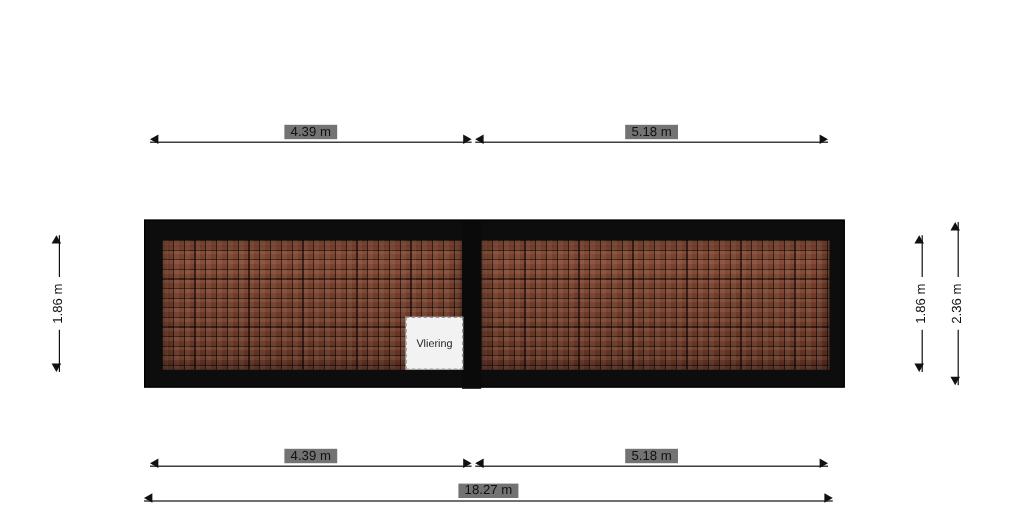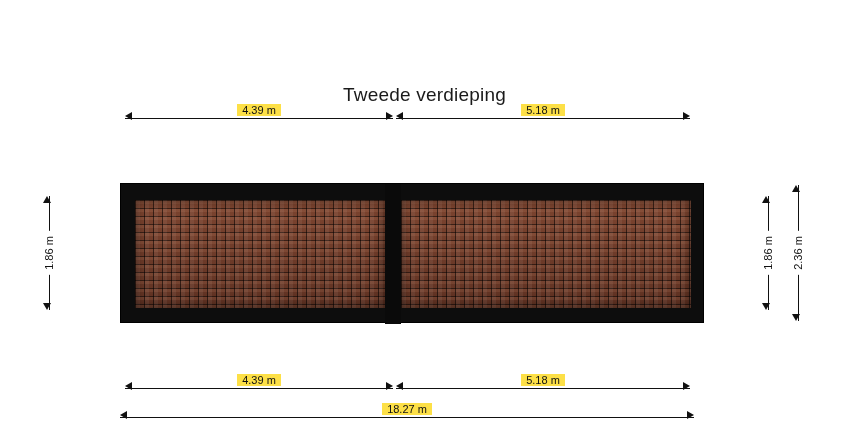--- a/index.html
+++ b/index.html
@@ -126,21 +126,21 @@
     border-bottom: 4px solid transparent;
   }
   .dim-h .cap-l { left: 0;  border-right: 7px solid #111; }
   .dim-h .cap-r { right: 0; border-left: 7px solid #111; }
   .dim-h .txtwrap {
     position: absolute;
     left: 0; right: 0; top: -3px;
     text-align: center;
   }
   .dim-h .txtwrap span {
-    background: #fde047;
+    background: #737373;
     padding: 0 5px;
   }
 
   .dim-v {
     width: 22px;
   }
   .dim-v .line {
     position: absolute;
     top: 0; bottom: 0;
     left: 11px;
@@ -168,21 +168,20 @@
     padding: 0 5px;
     font-size: 11px;
     color: #111;
   }
 </style>
 </head>
 <body>
 
 <div class="stage">
 
-  <div class="title">Tweede verdieping</div>
 
   <div class="dim dim-h" style="left:125px; top:107px; width:268px;">
     <div class="line"></div>
     <div class="cap-l"></div>
     <div class="cap-r"></div>
     <div class="txtwrap">
       <span>4.39 m</span>
     </div>
   </div>
 
@@ -192,20 +191,23 @@
     <div class="cap-r"></div>
     <div class="txtwrap">
       <span>5.18 m</span>
     </div>
   </div>
 
   <div class="plan">
     <div class="room room-left"></div>
     <div class="divider"></div>
     <div class="room room-right"></div>
+    <div class="vliering">
+      <span>Vliering</span>
+    </div>
   </div>
 
   <div class="dim dim-v" style="left:38px; top:196px; height:114px;">
     <div class="line"></div>
     <div class="cap-t"></div>
     <div class="cap-b"></div>
     <div class="txtwrap">
       <span>1.86 m</span>
     </div>
   </div>

